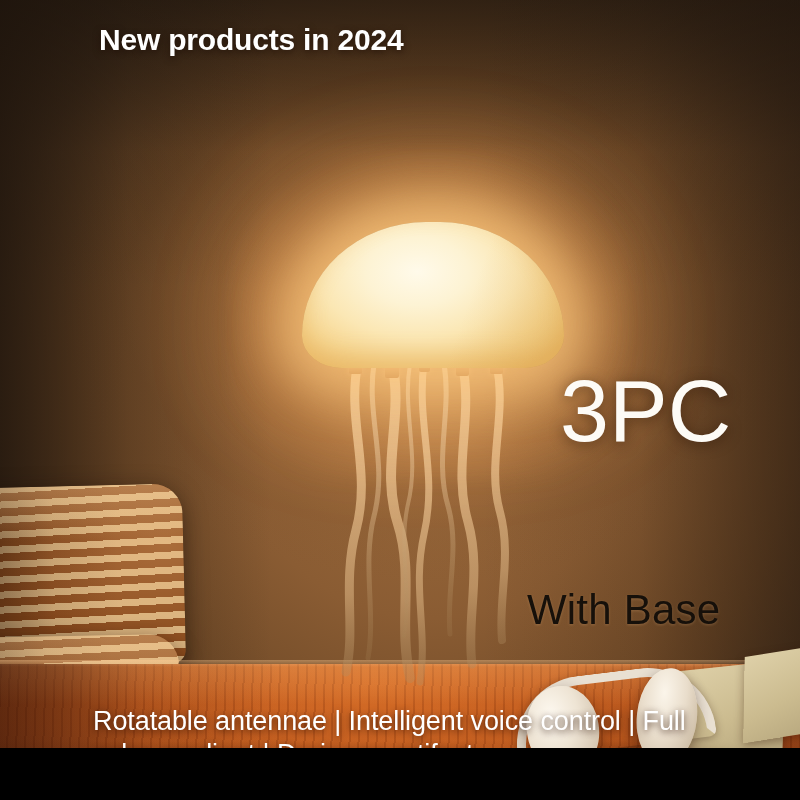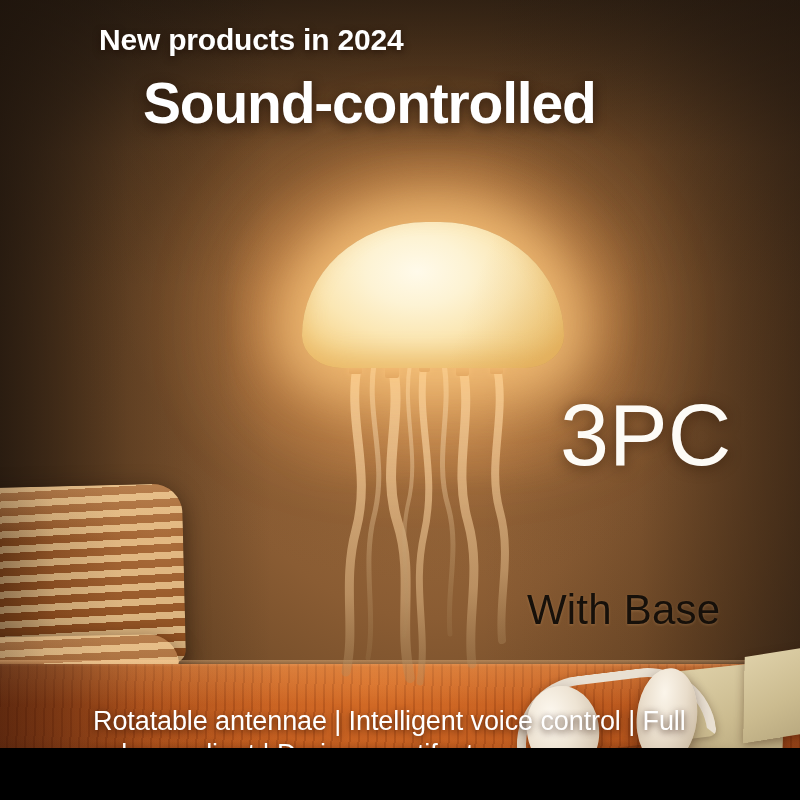--- a/index.html
+++ b/index.html
@@ -181,21 +181,21 @@
     text-shadow: 0 2px 7px rgba(30,14,5,0.75);
   }
   #headline {
     left: 143px; top: 74px;
     font-size: 57px; font-weight: 700; line-height: 1.02;
     letter-spacing: -1.2px;
     text-shadow: 0 3px 12px rgba(30,14,5,0.70);
   }
   #headline span { display: block; }
   #badge-3pc {
-    left: 560px; top: 384px;
+    left: 560px; top: 360px;
     font-size: 88px; font-weight: 300; letter-spacing: 0px;
     color: #fdfbf6;
     text-shadow: 0 2px 14px rgba(40,18,6,0.55);
   }
   #with-base {
     left: 527px; top: 586px;
     font-size: 42px; font-weight: 300; letter-spacing: 0.2px;
     color: #16100a;
     text-shadow: 0 1px 3px rgba(255,200,140,0.22);
   }
@@ -273,20 +273,19 @@
   <div class="book-page" id="book-right"></div>
 
   <div class="hp" id="hp-shadow"></div>
   <div class="hp" id="hp-band"></div>
   <div class="hp" id="hp-cup-right"></div>
   <div class="hp" id="hp-cup-left"></div>
 
   <div class="txt" id="eyebrow">New products in 2024</div>
 
   <div class="txt" id="headline">
-    <span>Sound-controlled</span>
   </div>
 
   <div class="txt" id="badge-3pc">3PC</div>
   <div class="txt" id="with-base">With Base</div>
   <div class="txt" id="features">Rotatable antennae | Intelligent voice control | Full color gradient | Drainage artifact</div>
 
 </div>
 
 </body></html>

